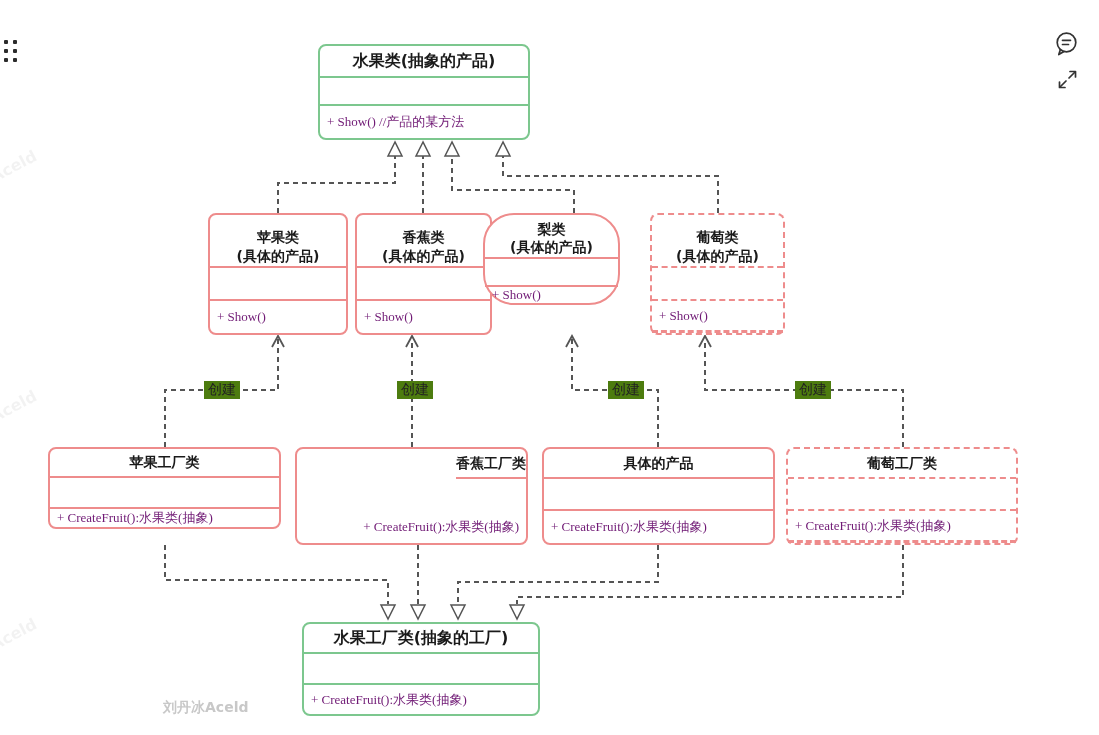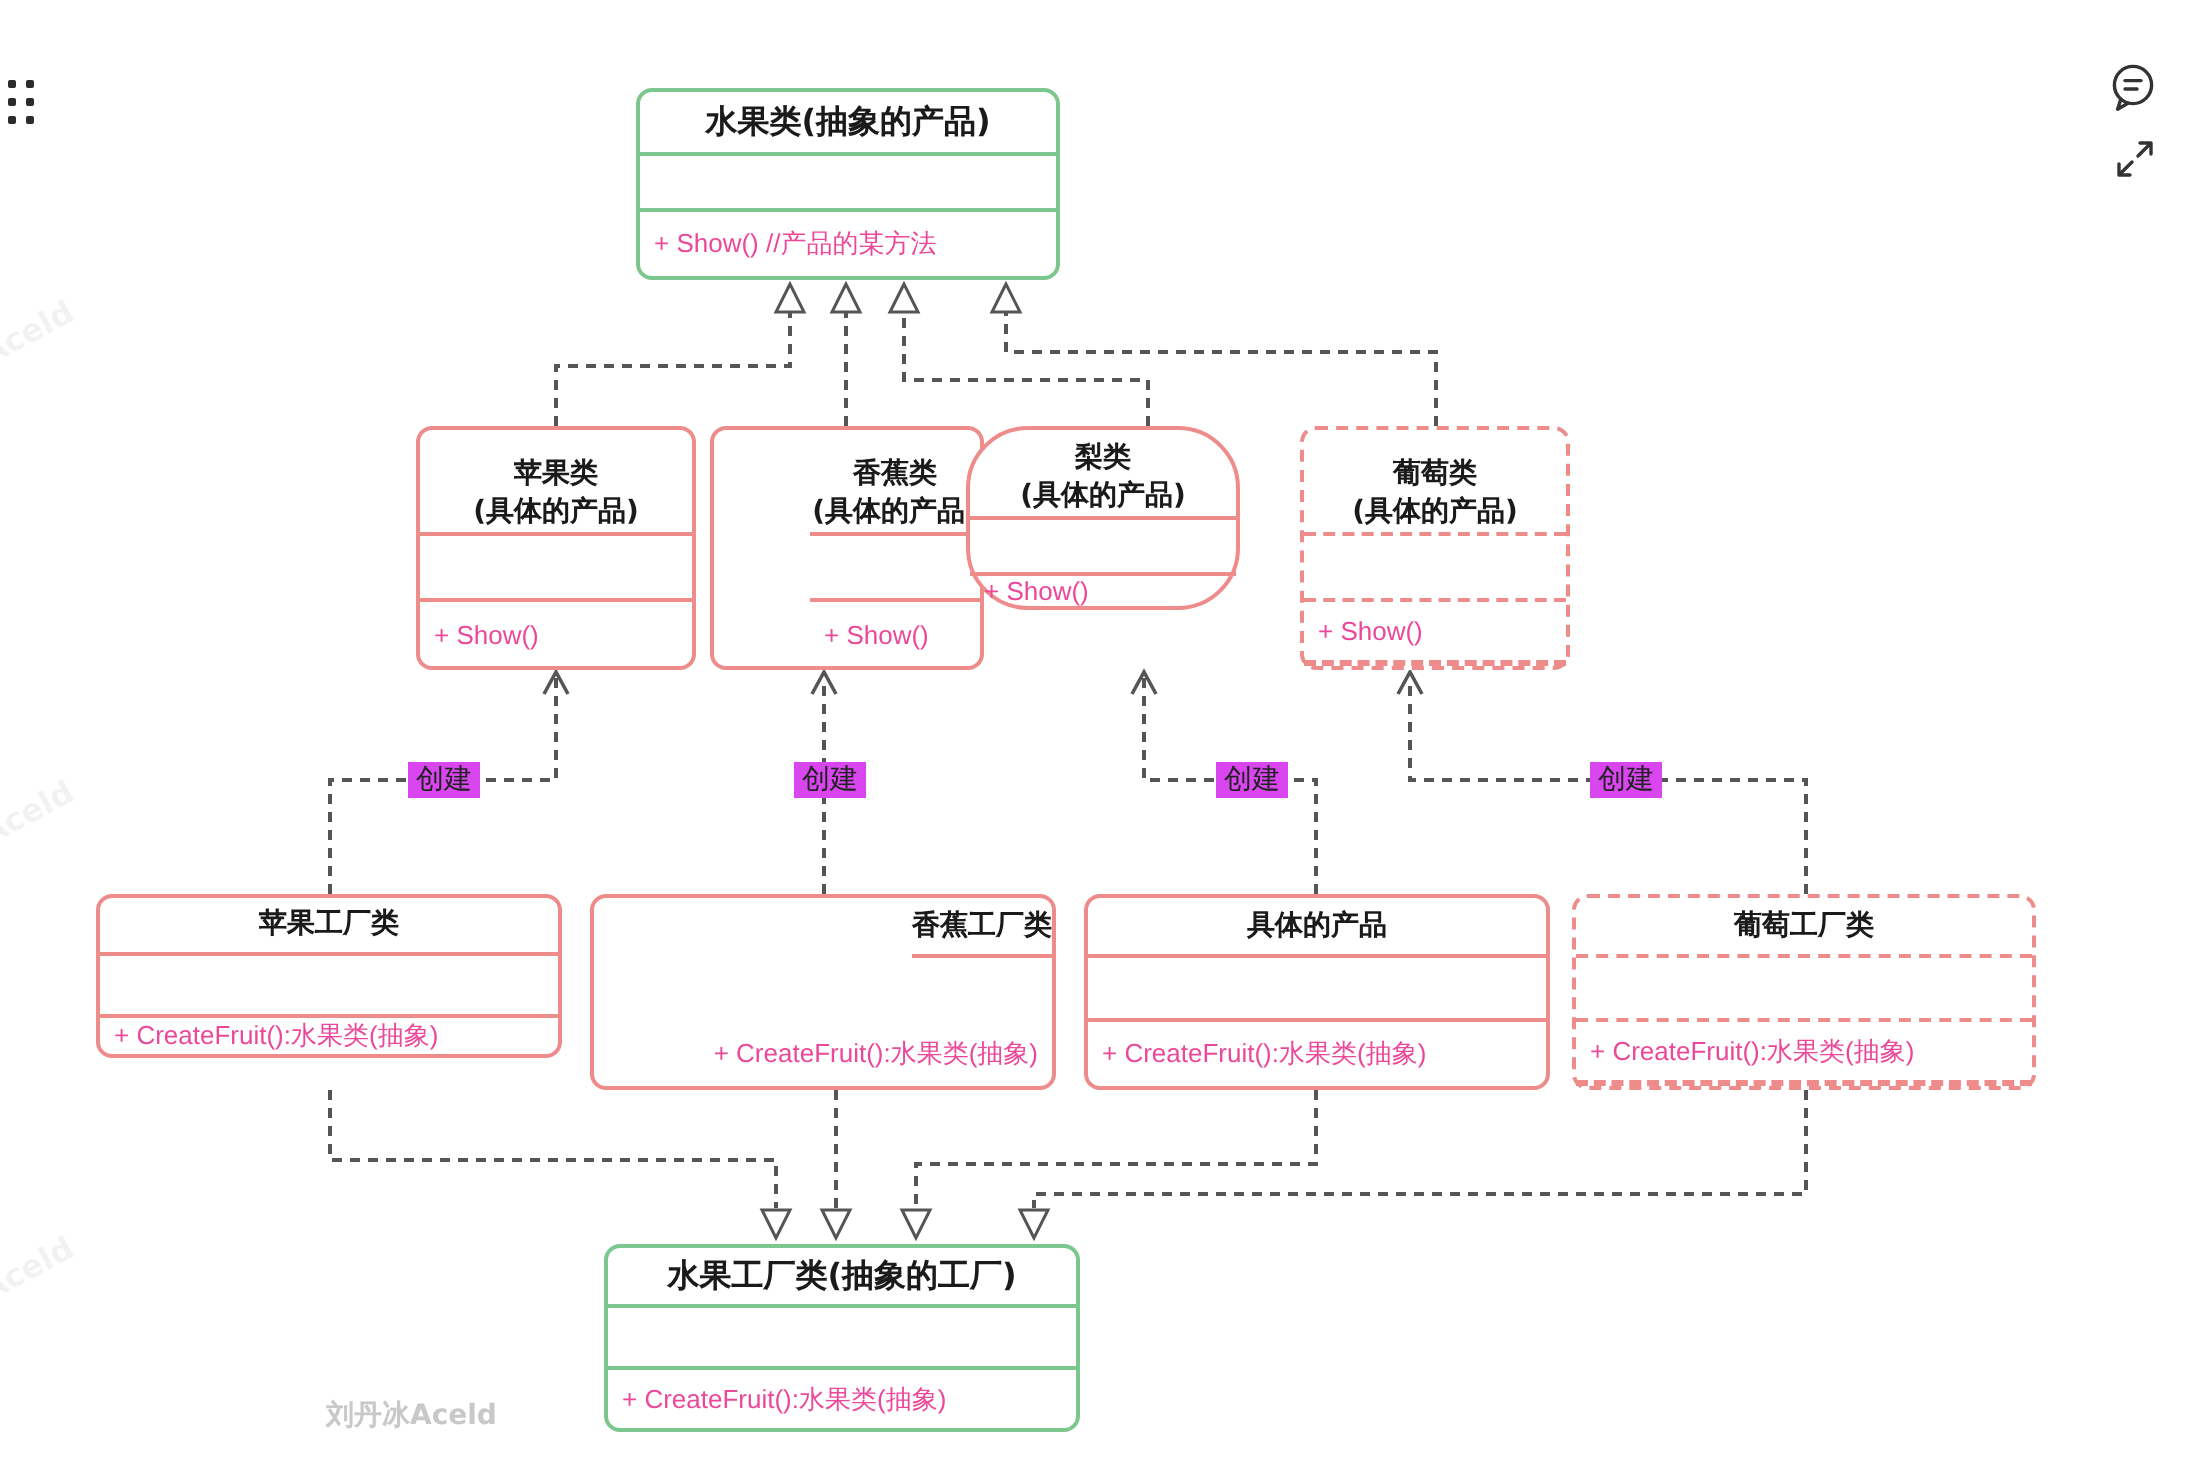--- a/index.html
+++ b/index.html
@@ -22,41 +22,41 @@
   .box.red   .sec { border-color:var(--red,#ee8c8c); }
   .box.dashed .sec { border-bottom-style:dashed; }
   .sec:last-child { border-bottom:none; flex:1; }
   .sec-title {
     font-weight:bold; text-align:center;
     display:flex; flex-direction:column; justify-content:center;
     line-height:1.35;
   }
   .sec-methods {
     display:flex; align-items:center; padding:0 7px;
-    font-family:Liberation Sans, sans-serif;
-    font-size:13px; color:#ec4899; white-space:nowrap;
+    font-family:Liberation Serif, serif;
+    font-size:13px; color:#701a75; white-space:nowrap;
   }
   .fs15 { font-size:16px; }
   .fs14 { font-size:14px; }
   .top-box    .sec-title { height:32px; }
   .top-box    .sec-attrs { height:28px; }
   .product    .sec-title { height:53px;justify-content:flex-end; }
   .product    .sec-attrs { height:33px; }
   .factory    .sec-title { height:30px; }
   .factory    .sec-attrs { height:32px; }
   .bottom-box .sec-title { height:30px; }
   .bottom-box .sec-attrs { height:31px; }
   
   svg.wires { position:absolute; left:0; top:0; z-index:2; }
   .edge { fill:none; stroke:var(--connector,#555); stroke-width:2; stroke-dasharray:5 4; }
   .tri  { fill:#fff; stroke:var(--connector,#555); stroke-width:1.5; }
   .chev { fill:none; stroke:var(--connector,#555); stroke-width:1.8; }
   .edge-label {
     position:absolute; transform:translate(-50%,-50%);
-    background:#d946ef; padding:0 4px; font-size:14px; color:#222; z-index:4;
+    background:#4d7c0f; padding:0 4px; font-size:14px; color:#222; z-index:4;
     white-space:nowrap;
   }
   
   .grip {
     position:absolute; left:4px; top:40px; z-index:6;
     display:grid; grid-template-columns:repeat(2,4px); grid-auto-rows:4px;
     column-gap:5px; row-gap:5px; cursor:pointer;
   }
   .grip i { background:#2b2b2b; border-radius:1px; }
   .corner-icon { position:absolute; z-index:6; cursor:pointer; }
@@ -181,21 +181,21 @@
     <div class="sec sec-title fs14">
       <span>苹果类</span>
       <span>(具体的产品)</span>
     </div>
     <div class="sec sec-attrs"></div>
     <div class="sec sec-methods">
       <span>+ Show()</span>
     </div>
   </div>
 
-  <div class="box red product" style="left:355px; top:213px; width:137px; height:122px;padding-left:48px;">
+  <div class="box red product" style="left:355px; top:213px; width:137px; height:122px;">
     <div class="sec sec-title fs14">
       <span>香蕉类</span>
       <span>(具体的产品)</span>
     </div>
     <div class="sec sec-attrs"></div>
     <div class="sec sec-methods">
       <span>+ Show()</span>
     </div>
   </div>
 

